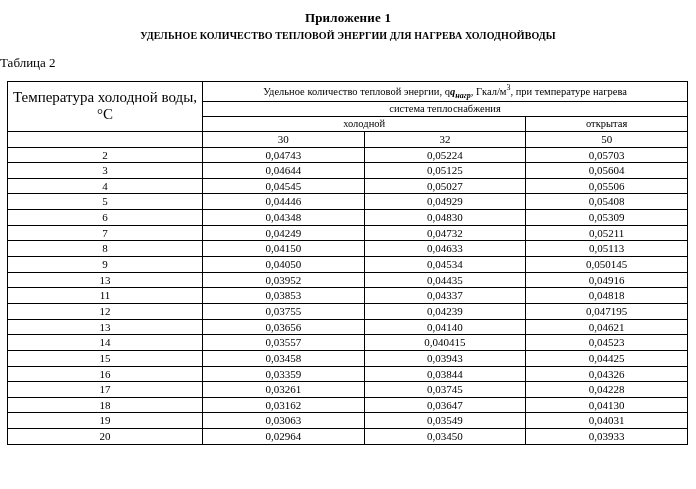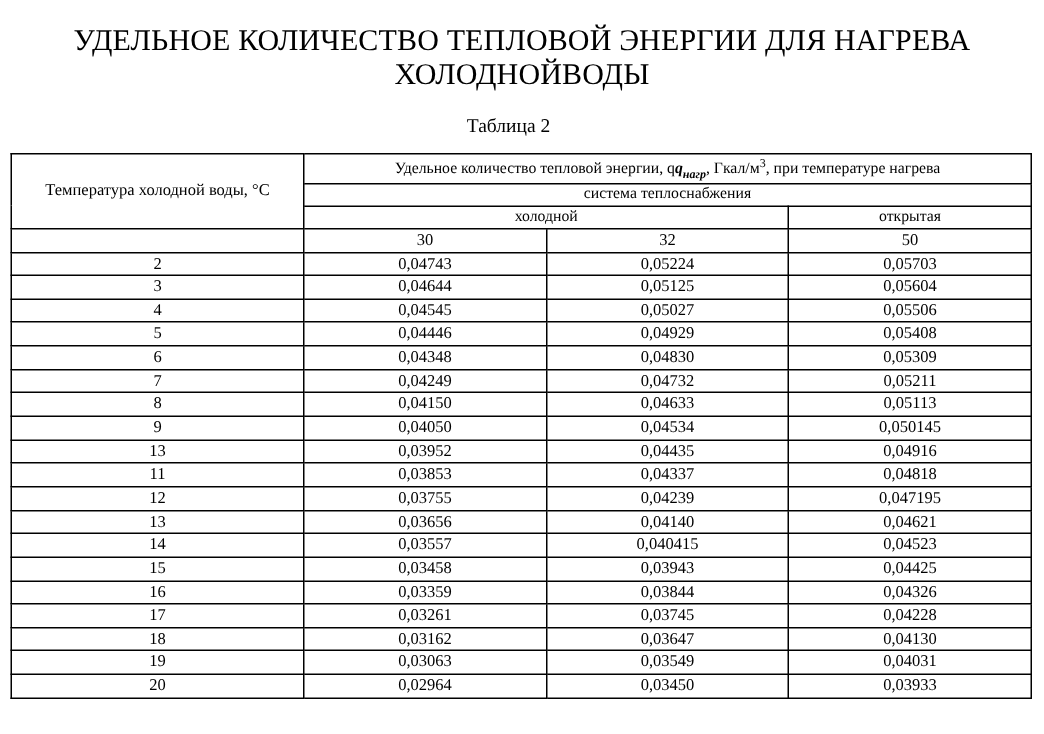--- a/index.html
+++ b/index.html
@@ -23,27 +23,27 @@
   }
   .appendix-label {
     text-align: center;
     font-weight: bold;
     font-size: 13px;
     margin-top: 10px;
     letter-spacing: 0.2px;
   }
   .doc-title {
     text-align: center;
-    font-weight: normal;
-    font-size: 20px;
-    margin-top: 16px;
+    font-weight: bold;
+    font-size: 10px;
+    margin-top: 4px;
     letter-spacing: 0.1px;
   }
   .table-caption {
-    text-align: center;
+    text-align: left;
     font-size: 13px;
     margin-top: 14px;
     padding-right: 18px;
   }
   .table-wrap {
     margin-top: 10px;
     padding: 0 8px 0 7px;
   }
   table.data {
     border-collapse: collapse;
@@ -61,21 +61,21 @@
   }
   td.col-temp {
     width: 190px;
   }
   td.col-v {
     width: 163px;
   }
   .hdr-left {
     text-align: left;
     padding-left: 4px;
-    font-size: 11px;
+    font-size: 15px;
   }
   .hdr-span {
     font-size: 10.5px;
     text-align: left;
     padding-left: 4px;
   }
   .hdr-center-small {
     font-size: 10.5px;
     margin-left: 41px;
   }
@@ -91,20 +91,21 @@
     font-style: italic;
     font-weight: bold;
   }
   .row-h { height: 15px; }
 </style>
 </head>
 <body>
 
 <div class="page">
 
+  <div class="appendix-label">Приложение 1</div>
 
   <div class="doc-title">УДЕЛЬНОЕ КОЛИЧЕСТВО ТЕПЛОВОЙ ЭНЕРГИИ ДЛЯ НАГРЕВА ХОЛОДНОЙВОДЫ</div>
 
   <div class="table-caption">Таблица 2</div>
 
   <div class="table-wrap">
     <table class="data">
       <tbody>
         <tr>
           <td class="col-temp hdr-left" rowspan="3">Температура холодной воды, °C</td>

